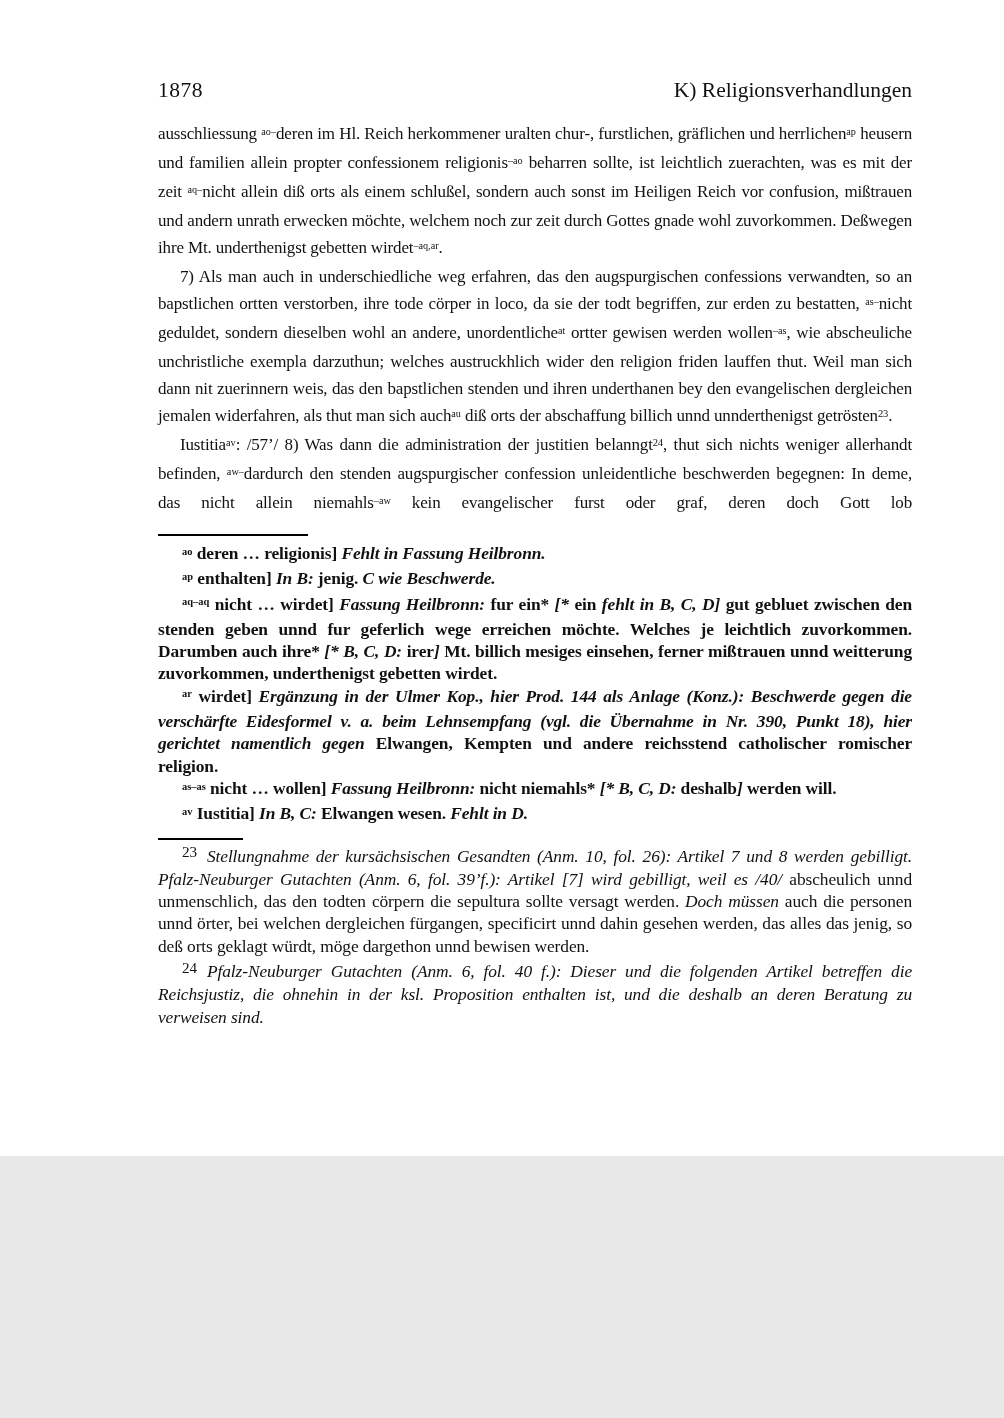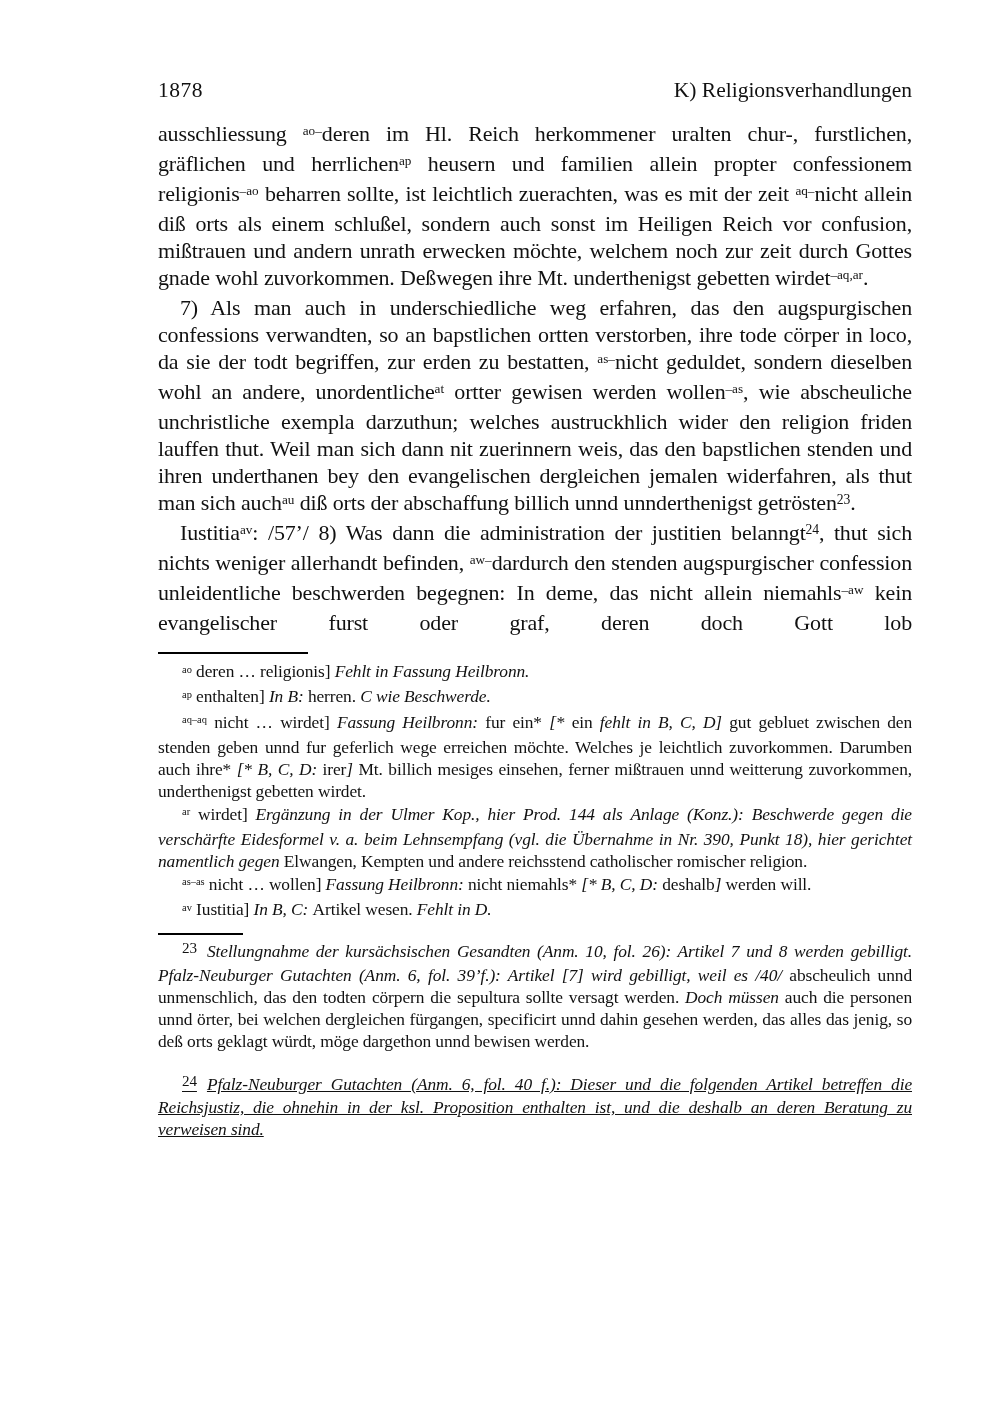--- a/index.html
+++ b/index.html
@@ -1,18 +1,18 @@
 <!DOCTYPE html>
 <html><head>
 <meta charset="utf-8">
 <style>
   html,body { margin:0; padding:0; background:#e8e8e8; }
   .page {
     position:relative;
-    width:1004px; height:1418px;
+    width:1004px; height:1156px;
     margin:0 auto;
     background:#ffffff;
     color:#111111;
     font-family:"Liberation Serif", serif;
     overflow:hidden;
   }
   .content {
     position:absolute;
     left:158px; right:92px; top:0;
   }
@@ -23,51 +23,51 @@
     font-size:21.5px;
     line-height:28px;
   }
   .pageno { position:absolute; left:0; top:0; letter-spacing:0.5px; }
   .running-head {
     display:block; text-align:right;
   }
   .bodytext { margin-top:16px; }
   .para {
     margin:0;
-    font-size:22px;
+    font-size:17px;
     line-height:27px;
     text-align:justify;
     letter-spacing:-0.15px;
   }
   .para.indent { text-indent:22px; }
   .para.justify-last { text-align-last:justify; }
   .run-i { font-style:italic; }
   .run-sup {
     font-size:0.60em;
     position:relative; top:-0.42em;
     letter-spacing:0;
   }
   .run-fnref {
     font-size:0.62em;
     position:relative; top:-0.42em;
   }
   .rule { border:0; border-top:2px solid #000; margin:0; }
   .rule-apparatus { margin-top:16px; width:150px; }
   .rule-footnotes { margin-top:10px; width:85px; }
-  .apparatus { margin-top:6px; }
+  .apparatus { margin-top:6px;font-weight:bold; }
   .footnotes { margin-top:5px; }
   .app-note, .footnote {
     margin:0;
     font-size:17.4px;
     line-height:22.3px;
     text-align:justify;
     text-indent:24px;
     letter-spacing:-0.1px;
   }
-  .footnote + .footnote { margin-top:20px;text-decoration:underline; }
+  .footnote + .footnote { margin-top:3px; }
   .run-fnnum {
     font-size:0.87em;
     position:relative; top:-0.28em;
     margin-right:10px;
     font-style:normal;
   }
 </style>
 </head>
 <body>
 
@@ -82,25 +82,25 @@
     <main class="bodytext">
         <p class="para"><span class="run-r">ausschliessung </span><span class="run-sup">ao–</span><span class="run-r">deren im Hl. Reich herkommener uralten chur-, furstlichen, gräflichen und herrlichen</span><span class="run-sup">ap</span><span class="run-r"> heusern und familien allein propter confessionem religionis</span><span class="run-sup">–ao</span><span class="run-r"> beharren sollte, ist leichtlich zuerachten, was es mit der zeit </span><span class="run-sup">aq–</span><span class="run-r">nicht allein diß orts als einem schlußel, sondern auch sonst im Heiligen Reich vor confusion, mißtrauen und andern unrath erwecken möchte, welchem noch zur zeit durch Gottes gnade wohl zuvorkommen. Deßwegen ihre Mt. underthenigst gebetten wirdet</span><span class="run-sup">–aq,ar</span><span class="run-r">.</span></p>
         <p class="para indent"><span class="run-r">7) Als man auch in underschiedliche weg erfahren, das den augspurgischen confessions verwandten, so an bapstlichen ortten verstorben, ihre tode cörper in loco, da sie der todt begriffen, zur erden zu bestatten, </span><span class="run-sup">as–</span><span class="run-r">nicht geduldet, sondern dieselben wohl an andere, unordentliche</span><span class="run-sup">at</span><span class="run-r"> ortter gewisen werden wollen</span><span class="run-sup">–as</span><span class="run-r">, wie abscheuliche unchristliche exempla darzuthun; welches austruckhlich wider den religion friden lauffen thut. Weil man sich dann nit zuerinnern weis, das den bapstlichen stenden und ihren underthanen bey den evangelischen dergleichen jemalen widerfahren, als thut man sich auch</span><span class="run-sup">au</span><span class="run-r"> diß orts der abschaffung billich unnd unnderthenigst getrösten</span><span class="run-fnref">23</span><span class="run-r">.</span></p>
         <p class="para indent justify-last"><span class="run-r">Iustitia</span><span class="run-sup">av</span><span class="run-r">: /57’/ 8) Was dann die administration der justitien belanngt</span><span class="run-fnref">24</span><span class="run-r">, thut sich nichts weniger allerhandt befinden, </span><span class="run-sup">aw–</span><span class="run-r">dardurch den stenden augspurgischer confession unleidentliche beschwerden begegnen: In deme, das nicht allein niemahls</span><span class="run-sup">–aw</span><span class="run-r"> kein evangelischer furst oder graf, deren doch Gott lob</span></p>
       </main>
 
     <hr class="rule rule-apparatus">
 
     <section class="apparatus">
         <div class="app-note"><span class="run-sup">ao</span><span class="run-r"> deren … religionis] </span><span class="run-i">Fehlt in Fassung Heilbronn.</span></div>
-        <div class="app-note"><span class="run-sup">ap</span><span class="run-r"> enthalten] </span><span class="run-i">In B: </span><span class="run-r">herren. </span><span class="run-i">C wie Beschwerde.</span></div>
+        <div class="app-note"><span class="run-sup">ap</span><span class="run-r"> enthalten] </span><span class="run-i">In B: </span><span class="run-r">jenig. </span><span class="run-i">C wie Beschwerde.</span></div>
         <div class="app-note"><span class="run-sup">aq–aq</span><span class="run-r"> nicht … wirdet] </span><span class="run-i">Fassung Heilbronn: </span><span class="run-r">fur ein* </span><span class="run-i">[* </span><span class="run-r">ein </span><span class="run-i">fehlt in B, C, D] </span><span class="run-r">gut gebluet zwischen den stenden geben unnd fur geferlich wege erreichen möchte. Welches je leichtlich zuvorkommen. Darumben auch ihre* </span><span class="run-i">[* B, C, D: </span><span class="run-r">irer</span><span class="run-i">] </span><span class="run-r">Mt. billich mesiges einsehen, ferner mißtrauen unnd weitterung zuvorkommen, underthenigst gebetten wirdet.</span></div>
         <div class="app-note"><span class="run-sup">ar</span><span class="run-r"> wirdet] </span><span class="run-i">Ergänzung in der Ulmer Kop., hier Prod. 144 als Anlage (Konz.): Beschwerde gegen die verschärfte Eidesformel v. a. beim Lehnsempfang (vgl. die Übernahme in Nr. 390, Punkt 18), hier gerichtet namentlich gegen </span><span class="run-r">Elwangen, Kempten und andere reichsstend catholischer romischer religion.</span></div>
         <div class="app-note"><span class="run-sup">as–as</span><span class="run-r"> nicht … wollen] </span><span class="run-i">Fassung Heilbronn: </span><span class="run-r">nicht niemahls* </span><span class="run-i">[* B, C, D: </span><span class="run-r">deshalb</span><span class="run-i">] </span><span class="run-r">werden will.</span></div>
-        <div class="app-note"><span class="run-sup">av</span><span class="run-r"> Iustitia] </span><span class="run-i">In B, C: </span><span class="run-r">Artikel wesen. </span><span class="run-i">Fehlt in D.</span></div>
+        <div class="app-note"><span class="run-sup">av</span><span class="run-r"> Iustitia] </span><span class="run-i">In B, C: </span><span class="run-r">Elwangen wesen. </span><span class="run-i">Fehlt in D.</span></div>
       </section>
 
     <hr class="rule rule-footnotes">
 
     <section class="footnotes">
         <div class="footnote"><span class="run-fnnum">23</span><span class="run-i">Stellungnahme der kursächsischen Gesandten (Anm. 10, fol. 26): Artikel 7 und 8 werden gebilligt. Pfalz-Neuburger Gutachten (Anm. 6, fol. 39’f.): Artikel [7] wird gebilligt, weil es /40/ </span><span class="run-r">abscheulich unnd unmenschlich, das den todten cörpern die sepultura sollte versagt werden. </span><span class="run-i">Doch müssen </span><span class="run-r">auch die personen unnd örter, bei welchen dergleichen fürgangen, specificirt unnd dahin gesehen werden, das alles das jenig, so deß orts geklagt würdt, möge dargethon unnd bewisen werden.</span></div>
         <div class="footnote"><span class="run-fnnum">24</span><span class="run-i">Pfalz-Neuburger Gutachten (Anm. 6, fol. 40 f.): Dieser und die folgenden Artikel betreffen die Reichsjustiz, die ohnehin in der ksl. Proposition enthalten ist, und die deshalb an deren Beratung zu verweisen sind.</span></div>
       </section>
 
   </div>

